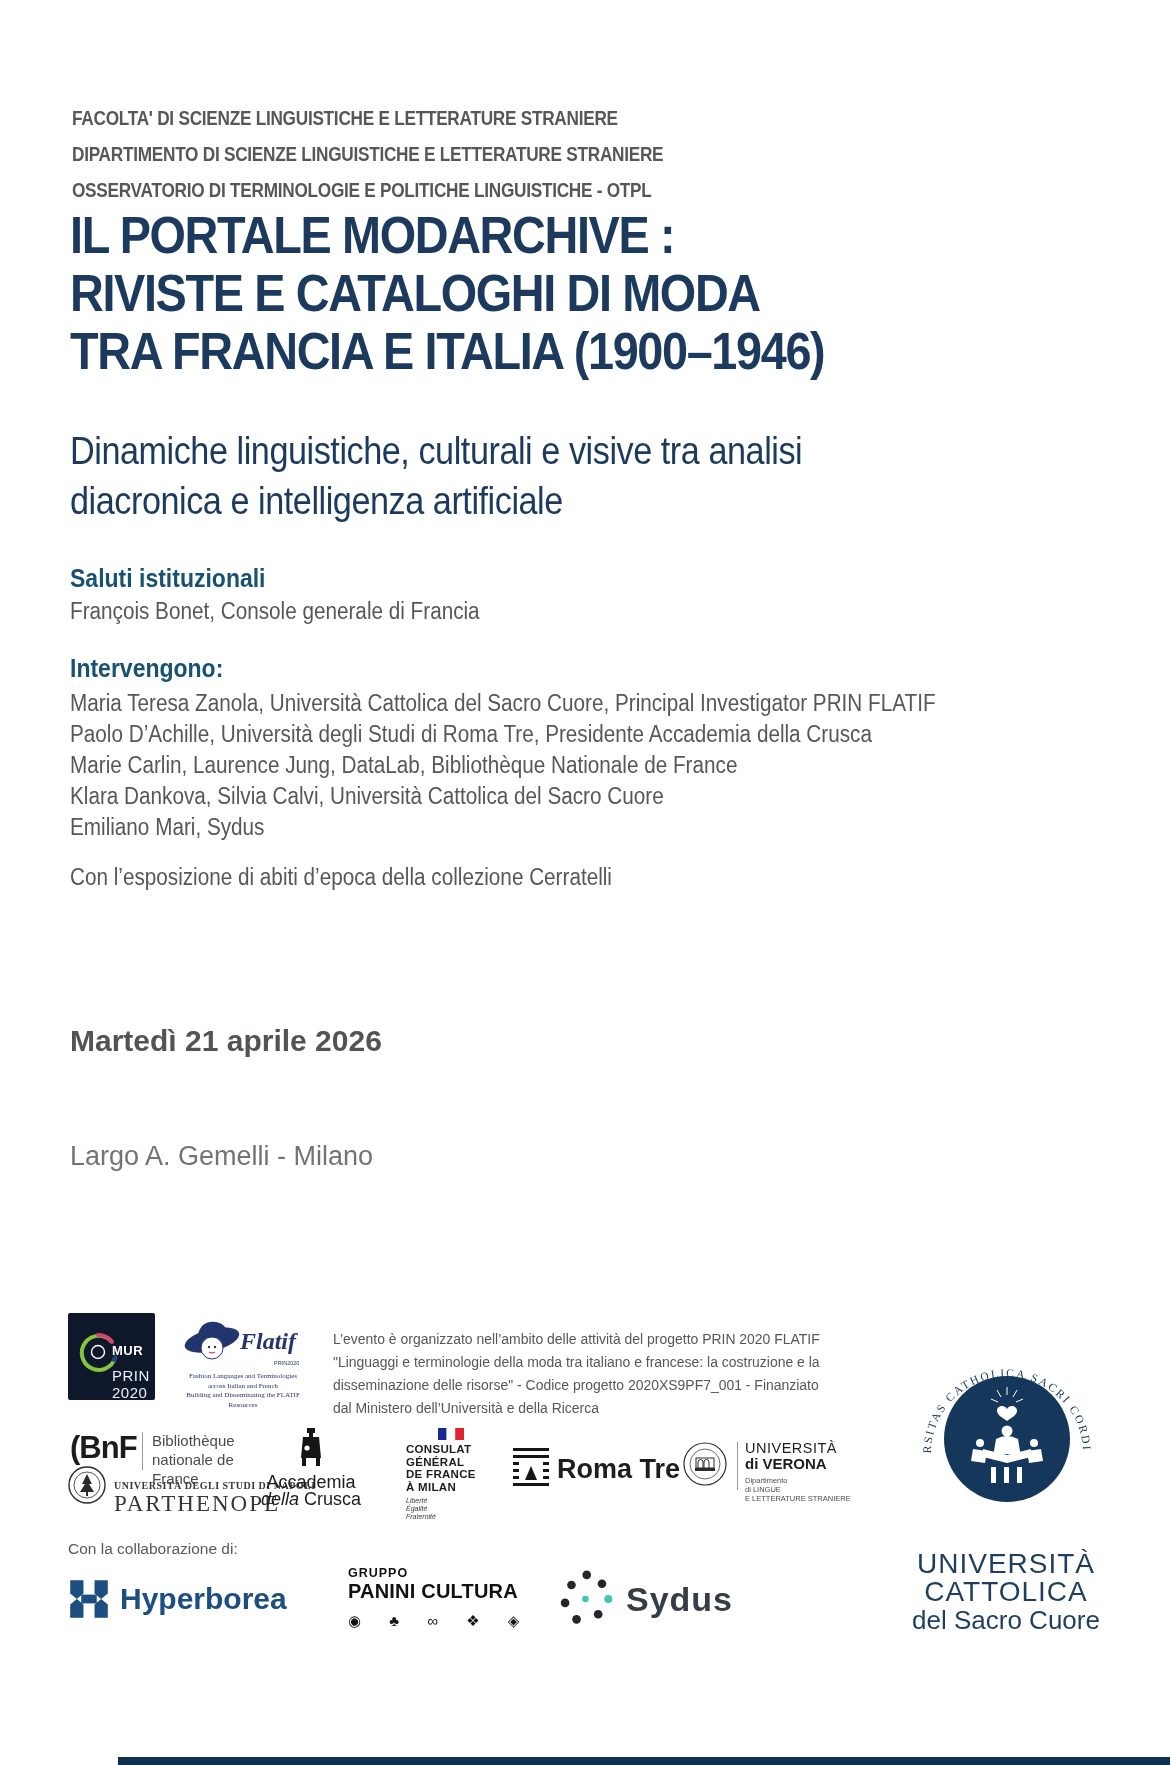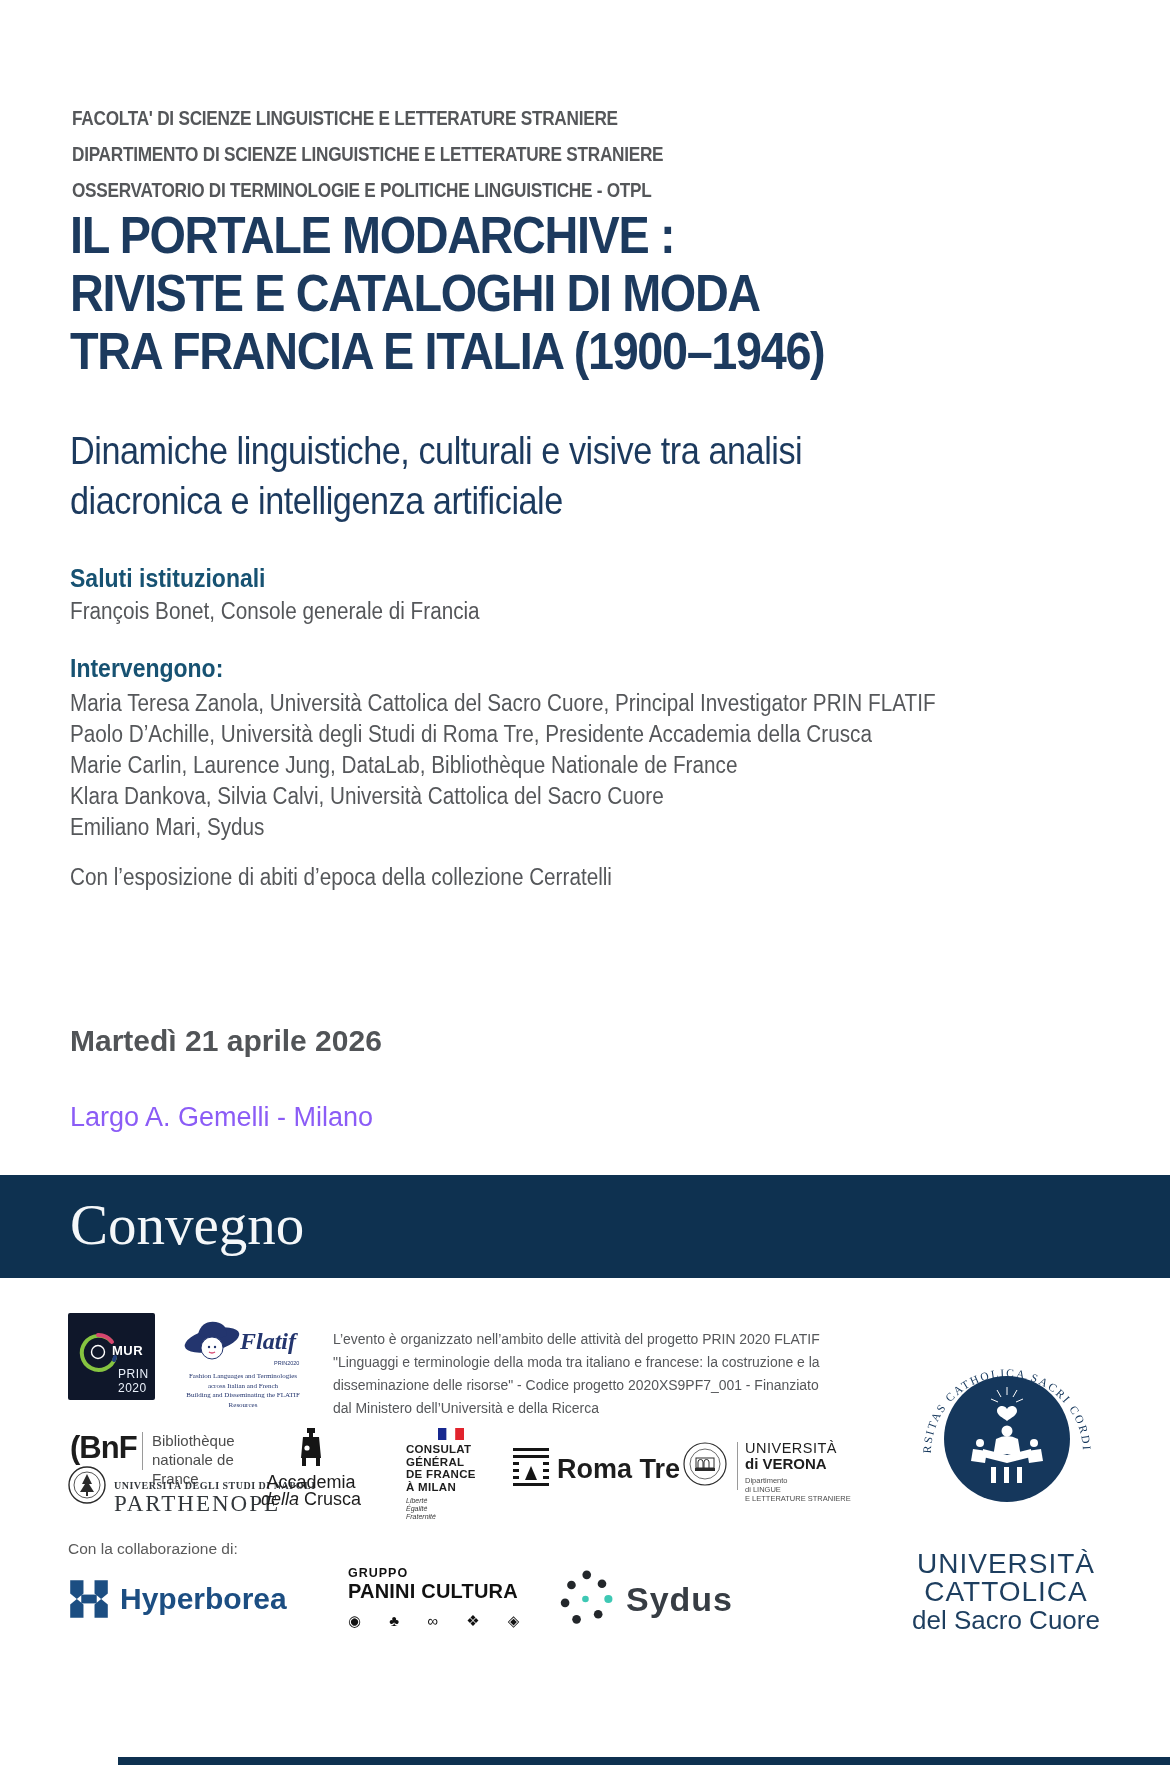--- a/index.html
+++ b/index.html
@@ -18,29 +18,29 @@
     color:#1c3a5e;letter-spacing:-1.5px;white-space:nowrap;transform:scaleX(.90);}
   .subtitle{left:70px;top:426px;font-size:38px;line-height:50px;color:#1c3a5e;
     white-space:nowrap;transform:scaleX(.90);letter-spacing:-.5px;}
   
   .sec-head{font-weight:bold;font-size:25px;color:#175272;white-space:nowrap;transform:scaleX(.92);}
   .body-line{font-size:23px;color:#55575a;white-space:nowrap;transform:scaleX(.90);}
   .speakers{left:70px;top:688px;font-size:23px;line-height:31px;color:#55575a;
     white-space:nowrap;transform:scaleX(.90);}
   
   .when-bold{font-weight:bold;font-size:30px;color:#515457;white-space:nowrap;}
-  .when-reg{font-size:27px;color:#8b5cf6;white-space:nowrap;}
+  .when-reg{font-size:27px;color:#737373;white-space:nowrap;margin-top:39px;}
   
   .banner{left:0;top:1175px;width:1170px;height:103px;background:#0e3150;}
   .banner-label{position:absolute;left:70px;top:50%;transform:translateY(-54%);
     font-family:"Liberation Serif",serif;font-weight:400;font-size:57px;color:#f4f7f9;}
   
   .mur{left:68px;top:1313px;width:87px;height:87px;background:#0f172a;border-radius:2px;}
   .mur-text{position:absolute;left:44px;top:30px;color:#fff;font-weight:bold;font-size:13px;letter-spacing:.5px;}
-  .mur-prin{position:absolute;left:50px;top:54px;color:#eaf1fb;font-size:12px;letter-spacing:.5px;}
+  .mur-prin{position:absolute;left:44px;top:54px;color:#eaf1fb;font-size:15px;letter-spacing:.5px;}
   .flatif{left:178px;top:1310px;width:130px;height:100px;}
   .flatif-name{position:absolute;left:62px;top:18px;color:#23356e;
     font-family:"Liberation Serif",serif;font-weight:bold;font-style:italic;font-size:24px;}
   .flatif-prin{position:absolute;left:96px;top:50px;color:#23356e;font-size:5.5px;}
   .flatif-tag{position:absolute;left:0;top:62px;width:130px;text-align:center;
     color:#23356e;font-size:7px;line-height:9.5px;font-family:"Liberation Serif",serif;}
   .funding-text{left:333px;top:1327px;font-size:15.5px;line-height:23px;color:#55575a;
     white-space:nowrap;transform:scaleX(.90);}
   
   .bnf{left:70px;top:1430px;height:42px;}
@@ -117,23 +117,20 @@
     <div>Marie Carlin, Laurence Jung, DataLab, Bibliothèque Nationale de France</div>
     <div>Klara Dankova, Silvia Calvi, Università Cattolica del Sacro Cuore</div>
     <div>Emiliano Mari, Sydus</div>
   </div>
 
   <div class="abs body-line condense" style="left:70px;top:864px;">Con l’esposizione di abiti d’epoca della collezione Cerratelli</div>
 
   <div class="abs when-bold" style="left:70px;top:1024px;">Martedì 21 aprile 2026</div>
   <div class="abs when-reg" style="left:70px;top:1102px;">Largo A. Gemelli - Milano</div>
 
-  <div class="abs banner">
-    <span class="banner-label">Convegno</span>
-  </div>
 
   <div class="abs mur">
     <svg class="abs" style="left:10px;top:19px;" width="40" height="44" viewBox="0 0 40 44">
       <path d="M33 9 A 17 17 0 1 0 37 26" fill="none" stroke="#86c440" stroke-width="4" stroke-linecap="round"></path>
       <path d="M20 3 A 17 17 0 0 1 34 10" fill="none" stroke="#d6456f" stroke-width="4" stroke-linecap="round"></path>
       <path d="M37 25 A 17 17 0 0 1 36 28" fill="none" stroke="#22407f" stroke-width="4" stroke-linecap="round"></path>
       <circle cx="20" cy="20" r="6.5" fill="none" stroke="#ffffff" stroke-width="1.4"></circle>
     </svg>
     <span class="mur-text">MUR</span>
     <span class="mur-prin">PRIN 2020</span>

